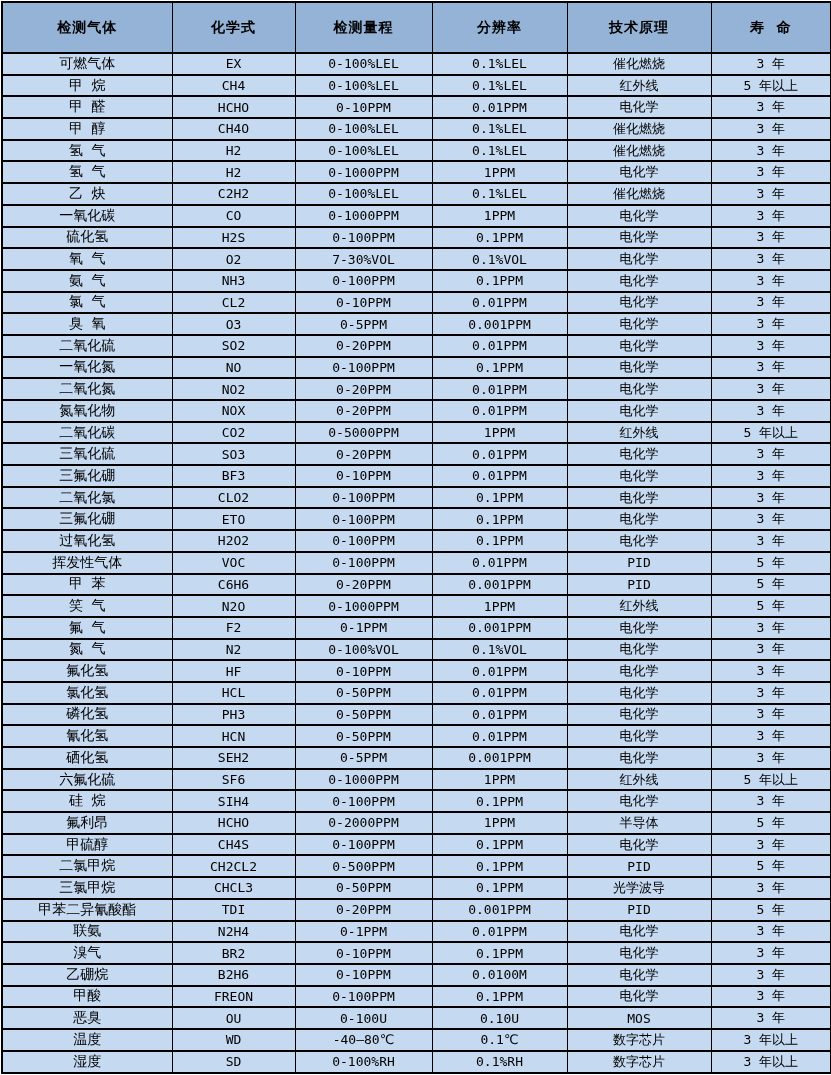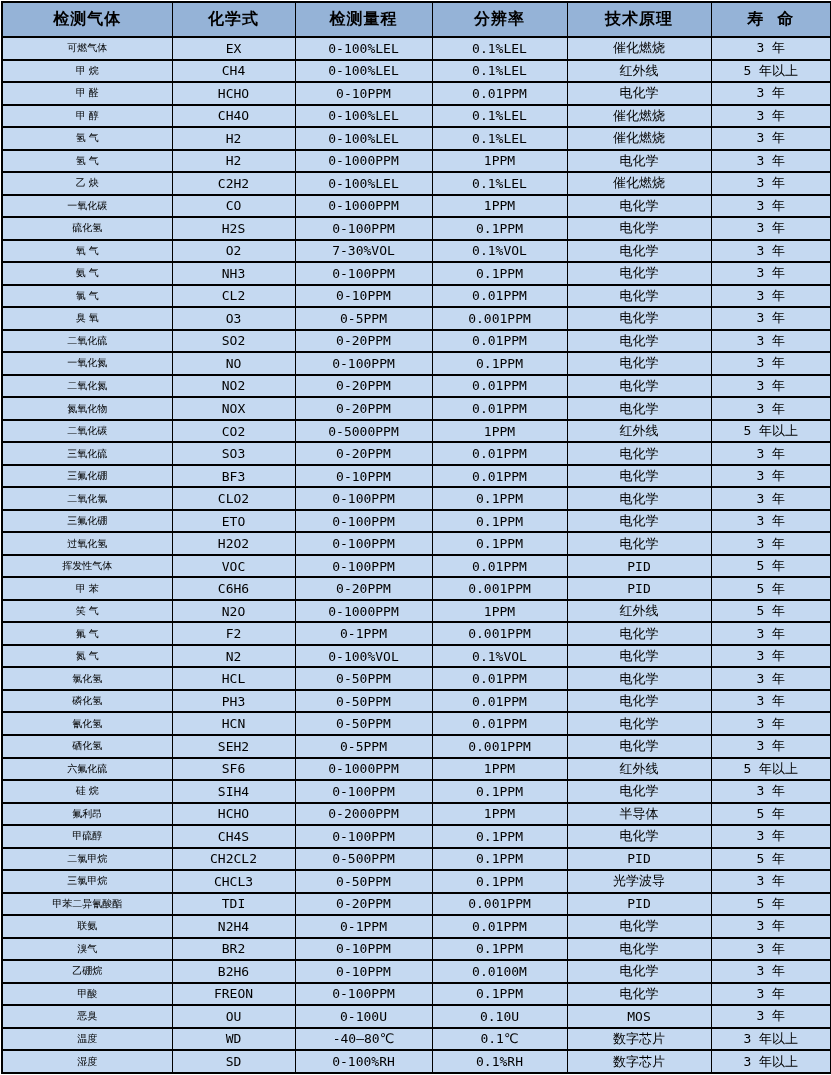--- a/index.html
+++ b/index.html
@@ -28,48 +28,48 @@
   table.gas-table col.c1 { width: 123px; }
   table.gas-table col.c2 { width: 137px; }
   table.gas-table col.c3 { width: 135px; }
   table.gas-table col.c4 { width: 144px; }
   table.gas-table col.c5 { width: 120px; }
   table.gas-table th {
     background: var(--header-bg);
     color: var(--text-color);
     font-family: "DejaVu Sans", "Liberation Sans", sans-serif;
     font-weight: bold;
-    font-size: 16px;
+    font-size: 14px;
     text-align: center;
     vertical-align: middle;
     border: 1px solid var(--border-color);
     border-top-width: 2px;
     border-bottom-width: 2px;
     height: 25px;
-    padding: 4px;
+    padding: 12px;
     letter-spacing: 1px;
     white-space: pre;
   }
   table.gas-table td {
     background: var(--row-bg);
     color: var(--text-color);
     font-family: "DejaVu Sans Mono", "DejaVu Sans", sans-serif;
     font-size: 13px;
     text-align: center;
     vertical-align: middle;
     border: 1px solid var(--border-color);
     border-top-width: 2px;
     border-bottom-width: 2px;
     padding: 0;
     white-space: pre;
     overflow: hidden;
   }
   table.gas-table td.gas-name {
-    font-family: Liberation Sans, sans-serif;
-    font-size: 10px;
+    font-family: Liberation Mono, monospace;
+    font-size: 14px;
   }
 </style>
 </head>
 <body>
 
 <table class="gas-table">
   <colgroup>
     <col class="c0">
       <col class="c1">
       <col class="c2">
@@ -306,20 +306,28 @@
       </tr>
       <tr>
         <td class="gas-name">氮 气</td>
         <td>N2</td>
         <td>0-100%VOL</td>
         <td>0.1%VOL</td>
         <td>电化学</td>
         <td>3 年</td>
       </tr>
       <tr>
+        <td class="gas-name">氟化氢</td>
+        <td>HF</td>
+        <td>0-10PPM</td>
+        <td>0.01PPM</td>
+        <td>电化学</td>
+        <td>3 年</td>
+      </tr>
+      <tr>
         <td class="gas-name">氯化氢</td>
         <td>HCL</td>
         <td>0-50PPM</td>
         <td>0.01PPM</td>
         <td>电化学</td>
         <td>3 年</td>
       </tr>
       <tr>
         <td class="gas-name">磷化氢</td>
         <td>PH3</td>

